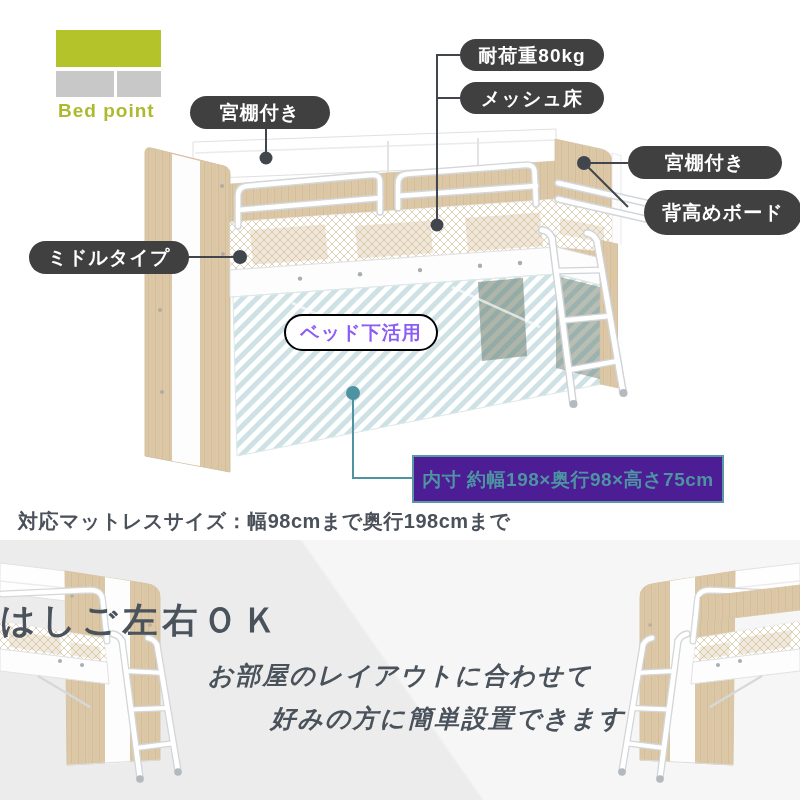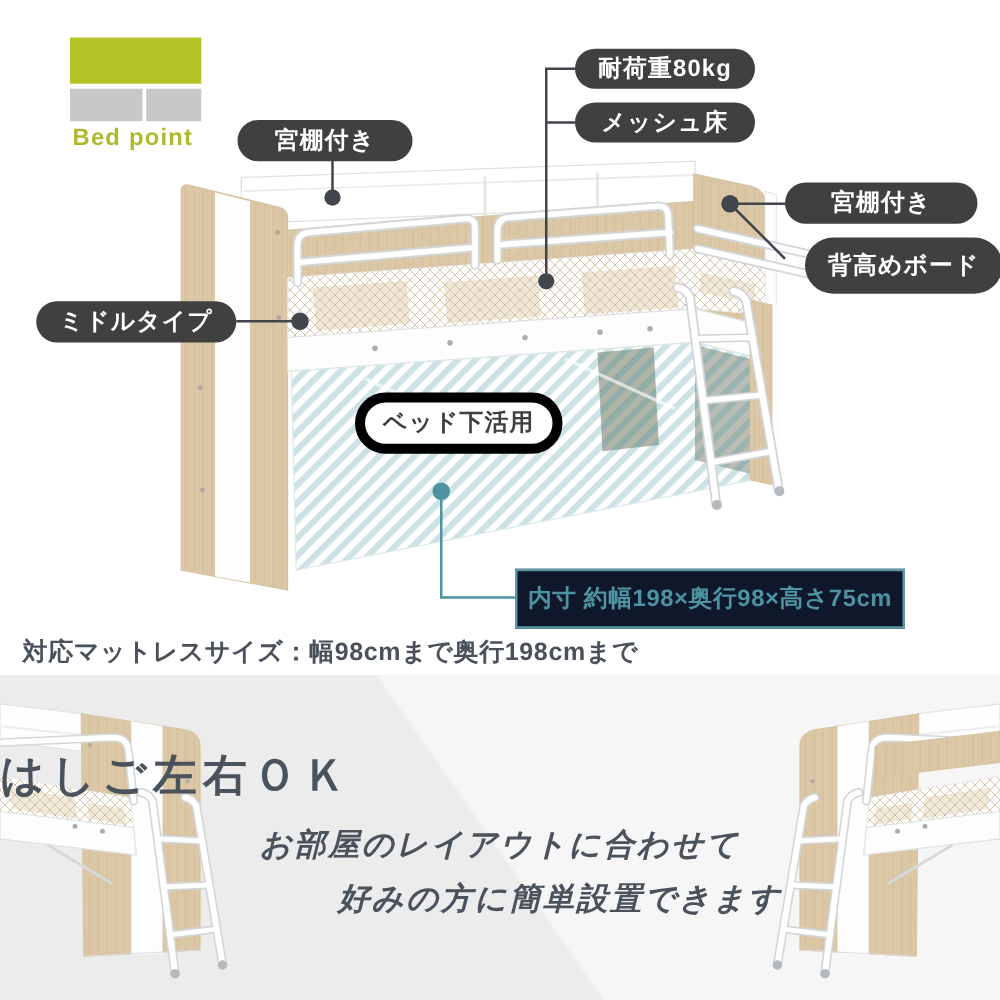--- a/index.html
+++ b/index.html
@@ -9,24 +9,24 @@
   
   #bottom-bg{left:0;top:540px;width:800px;height:260px;
     background:linear-gradient(55deg,#ececec 49%,#f6f6f6 49.4%);}
   
   #art{left:0;top:0;width:800px;height:800px;z-index:2;}
   
   .pill{z-index:3;display:flex;align-items:center;justify-content:center;
     background:#404040;color:#ffffff;border-radius:999px;
     font-size:19px;font-weight:700;letter-spacing:1px;line-height:1;}
   .pill-light{z-index:3;display:flex;align-items:center;justify-content:center;
-    background:#ffffff;color:#404040;border:8px solid #000000;border-radius:999px;
+    background:#ffffff;color:#8b5cf6;border:2px solid #000000;border-radius:999px;
     font-size:19px;font-weight:700;letter-spacing:1px;line-height:1;}
   .dim-box{z-index:3;display:flex;align-items:center;justify-content:center;
-    background:#0f172a;border:2px solid #5b98a4;color:#4d93a1;
+    background:#4c1d95;border:2px solid #5b98a4;color:#4d93a1;
     font-size:19px;font-weight:700;letter-spacing:.5px;line-height:1;}
   .note{z-index:3;color:#4a515b;font-size:20px;font-weight:600;letter-spacing:.5px;}
   .b-head{z-index:3;left:0;width:800px;color:#4a525c;
     font-size:35px;font-weight:700;letter-spacing:5px;}
   .b-line{z-index:3;left:0;width:800px;text-align:center;color:#4a525c;
     font-size:25px;font-weight:600;letter-spacing:2px;font-style:italic;}
   
   #logo{left:25px;top:30px;width:120px;height:92px;z-index:3;margin-left:31px;}
   #logo .g1{position:absolute;left:0;top:0;width:105px;height:37px;background:#b5c32b;}
   #logo .g2{position:absolute;left:0;top:41px;width:58px;height:26px;background:#c8c8c8;}

